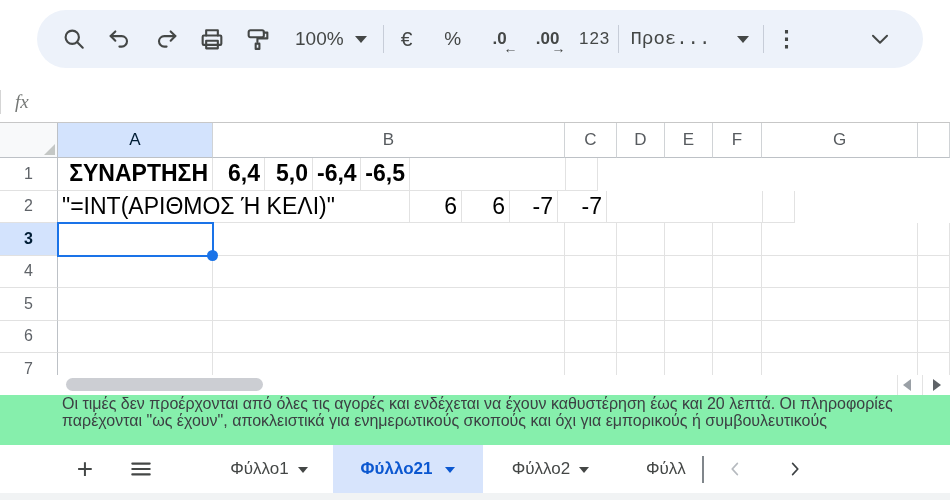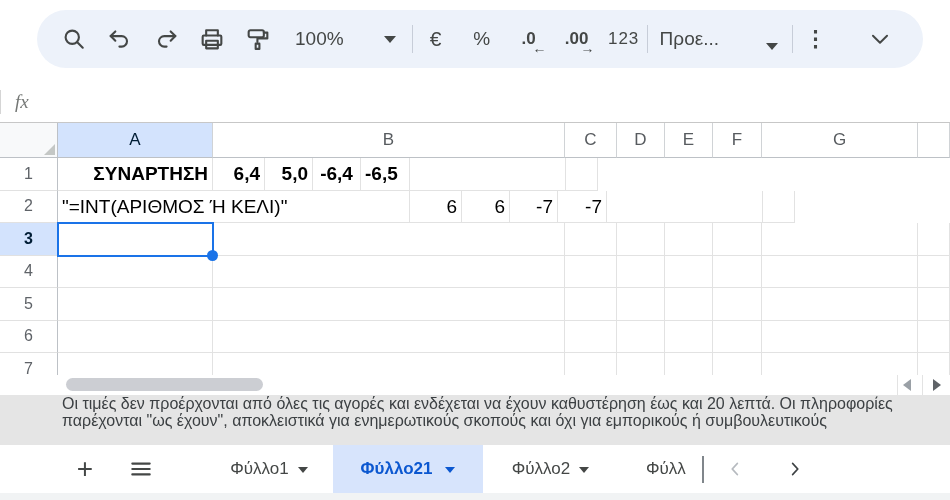--- a/index.html
+++ b/index.html
@@ -10,22 +10,22 @@
   }
   
   .toolbar {
     position:absolute; left:37px; top:10px; width:886px; height:58px;
     background:#edf2fa; border-radius:29px;
     display:flex; align-items:center; padding:0 20px 0 14px; color:#444746;
   }
   .tb-btn { width:46px; height:46px; display:flex; align-items:center; justify-content:center; flex:none; cursor:pointer; }
   .tb-txt { font-size:19px; color:#444746; }
   .tb-divider { width:1px; height:28px; background:#c7cdd8; flex:none; }
-  .zoom-ctl { display:flex; align-items:center; gap:40px; margin:0 10px 0 8px; padding:0 6px; cursor:pointer; }
-  .font-ctl { display:flex; align-items:flex-end; justify-content:space-between; width:118px; margin:0 14px 0 12px; cursor:pointer; }
+  .zoom-ctl { display:flex; align-items:center; gap:11px; margin:0 10px 0 8px; padding:0 6px; cursor:pointer; }
+  .font-ctl { display:flex; align-items:center; justify-content:space-between; width:118px; margin:0 14px 0 12px; cursor:pointer;font-family:Liberation Mono, monospace; }
   .caret { width:0; height:0; border-left:6px solid transparent; border-right:6px solid transparent; border-top:7px solid #444746; }
   .euro { font-size:21px; }
   .pct { font-size:19px; }
   .dec-btn { position:relative; font-size:17px; font-weight:700; width:48px; height:46px; display:flex; align-items:center; justify-content:center; cursor:pointer;}
   .dec-btn .arr { position:absolute; font-size:14px; font-weight:400; bottom:6px; right:6px; }
   .fmt123 { font-size:17px; font-weight:500; letter-spacing:1px; }
   .dots { font-size:22px; font-weight:700; line-height:1; }
   .spacer { flex:1; }
   svg.ic { stroke:#444746; fill:none; stroke-width:1.8; stroke-linecap:round; stroke-linejoin:round; }
   
@@ -55,35 +55,35 @@
   .col-header.sel { background:#d3e3fd; color:#001d35; font-weight:500; }
   .grid-row { display:flex; height:32.5px; }
   .row-header {
     width:58px; flex:none; display:flex; align-items:center; justify-content:center;
     font-size:16px; color:#5f6368; background:#fff;
     border-right:1px solid #bdc1c6; border-bottom:1px solid #e1e1e1; cursor:pointer;
   }
   .row-header.sel { background:#d3e3fd; color:#001d35; font-weight:700; }
   .cell {
     height:32.5px; flex:none; border-right:1px solid #e2e2e2; border-bottom:1px solid #e2e2e2;
-    font-size:19px; color:#000; line-height:31px; padding:0 4px; white-space:nowrap; overflow:hidden; cursor:cell;
+    font-size:23px; color:#000; line-height:31px; padding:0 4px; white-space:nowrap; overflow:hidden; cursor:cell;
   }
   .cell.bold { font-weight:700; }
   .sel-box { position:absolute; border:2px solid #1a73e8; pointer-events:none; }
   .sel-handle { position:absolute; right:-6px; bottom:-6px; width:11px; height:11px; border-radius:50%; background:#1a73e8; pointer-events:auto; cursor:crosshair; }
   
   .scroll-strip { position:absolute; top:375px; left:0; width:950px; height:20px; background:#fff; }
   .h-thumb { position:absolute; left:66px; top:3px; width:197px; height:13px; background:#ccced3; border-radius:7px; cursor:pointer; }
   .scroll-div { position:absolute; top:0; width:1px; height:20px; background:#e3e3e3; }
   .scroll-arrow { position:absolute; top:4px; width:0; height:0; cursor:pointer; }
   .scroll-arrow.left { left:903px; border-top:6px solid transparent; border-bottom:6px solid transparent; border-right:8px solid #9aa0a6; }
   .scroll-arrow.right { left:933px; border-top:6px solid transparent; border-bottom:6px solid transparent; border-left:8px solid #5f6368; }
   
   .disclaimer {
-    position:absolute; top:395px; left:0; width:950px; height:50px; background:#e5e5e5;
+    position:absolute; top:395px; left:0; width:950px; height:50px; background:#86efac;
     padding:1px 0 0 62px; font-size:16px; line-height:16.5px; color:#3c4043; overflow:hidden;
   }
   .disc-line { white-space:nowrap; overflow:hidden; }
   .disc-link { color:#1a73e8; text-decoration:none; cursor:pointer; }
   
   .tabbar { position:absolute; top:445px; left:0; width:950px; height:48px; background:#fff; }
   .bottom-strip { position:absolute; top:493px; left:0; width:950px; height:7px; background:#f1f3f4; }
   .tb-abs { position:absolute; top:0; height:48px; display:flex; align-items:center; justify-content:center; cursor:pointer; }
   .plus-btn { left:70px; width:30px; font-size:28px; font-weight:400; color:#444746; }
   .menu-btn { left:124px; width:34px; }
@@ -196,21 +196,21 @@
       <div class="col-header" style="width: 156px;">G</div>
       <div class="col-header" style="width: 32px;"></div>
     </div>
   <div>
       <div class="grid-row">
         <div class="row-header">1</div>
         <div class="cell bold" style="width: 155px; text-align: right;">ΣΥΝΑΡΤΗΣΗ</div>
         <div class="cell bold" style="width: 52px; text-align: right;">6,4</div>
         <div class="cell bold" style="width: 48px; text-align: right;">5,0</div>
         <div class="cell bold" style="width: 48px; text-align: center;">-6,4</div>
-        <div class="cell bold" style="width: 49px; text-align: left;">-6,5</div>
+        <div class="cell bold" style="width: 49px; text-align: right;">-6,5</div>
         <div class="cell" style="width: 156px; text-align: left;"></div>
         <div class="cell" style="width: 32px; text-align: left;"></div>
       </div>
       <div class="grid-row">
         <div class="row-header">2</div>
         <div class="cell" style="width: 352px; text-align: left;">"=INT(ΑΡΙΘΜΟΣ Ή ΚΕΛΙ)"</div>
         <div class="cell" style="width: 52px; text-align: right;">6</div>
         <div class="cell" style="width: 48px; text-align: right;">6</div>
         <div class="cell" style="width: 48px; text-align: right;">-7</div>
         <div class="cell" style="width: 49px; text-align: right;">-7</div>

